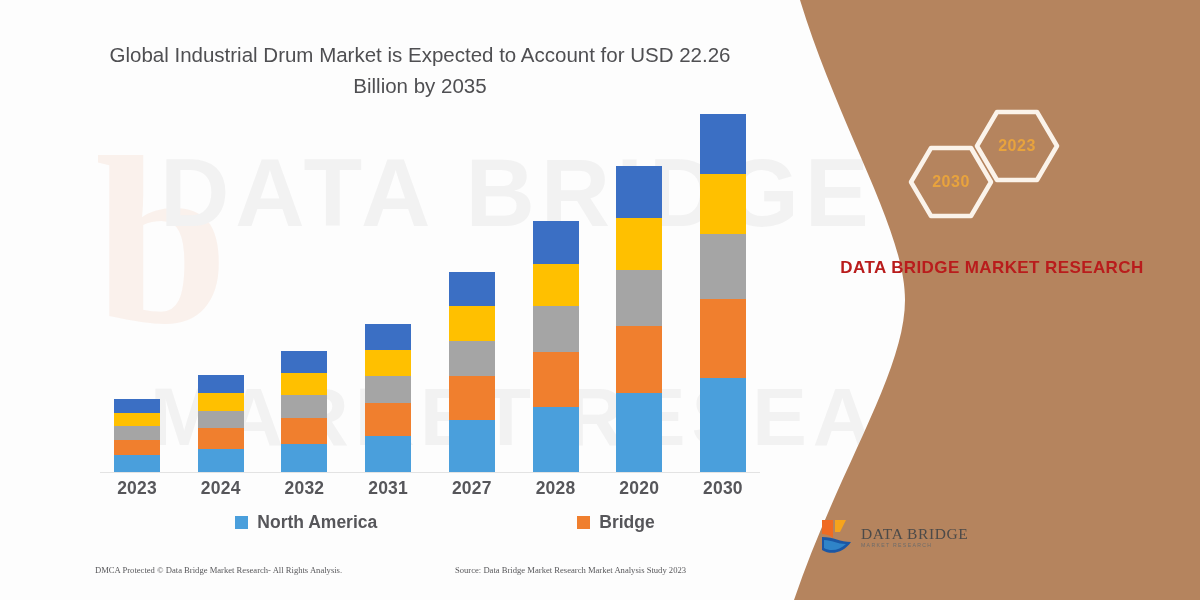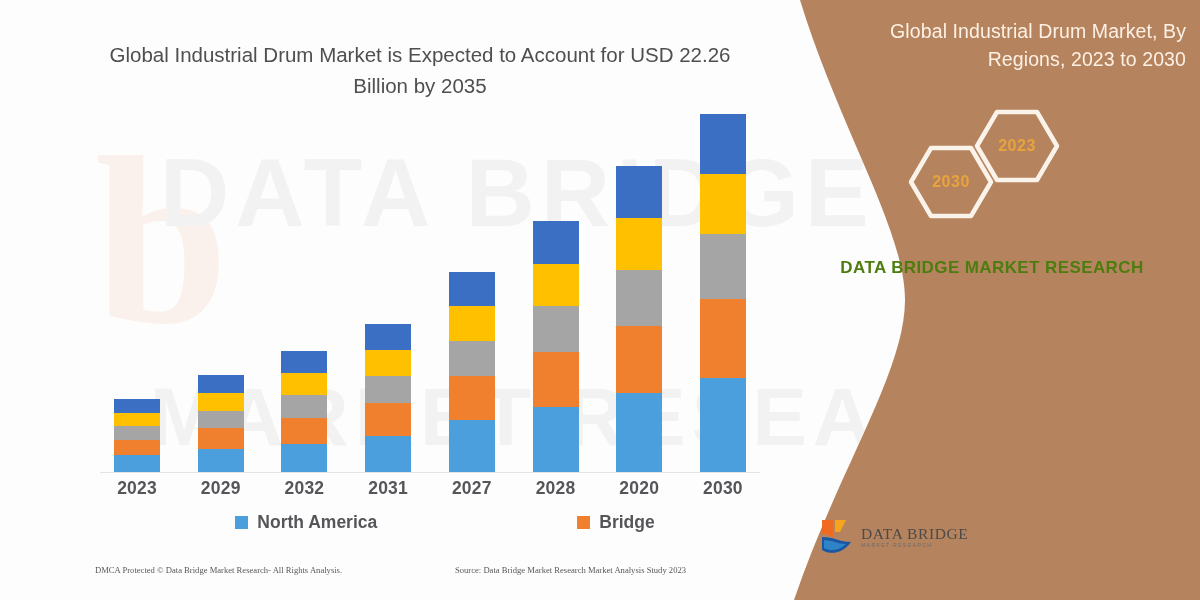--- a/index.html
+++ b/index.html
@@ -68,21 +68,21 @@
     font-weight:400;
     letter-spacing:0.1px;
   }
 
   .panel-brand {
     position:absolute;
     top:256px;
     left:20px;
     right:16px;
     text-align:center;
-    color:#4d7c0f;
+    color:#b91c1c;
     font-size:17px;
     font-weight:600;
     line-height:1.45;
     letter-spacing:0.4px;
   }
 
   .hex-group { position:absolute; top:108px; left:120px; width:200px; height:120px; }
   .hex {
     position:absolute;
     width:86px; height:76px;
@@ -306,21 +306,21 @@
           <div class="seg" style="height: 79.2242px; background: rgb(240, 127, 46);"></div>
           <div class="seg" style="height: 64.6303px; background: rgb(165, 165, 165);"></div>
           <div class="seg" style="height: 60.4606px; background: rgb(255, 192, 0);"></div>
           <div class="seg" style="height: 59.4182px; background: rgb(59, 111, 196);"></div>
         </div>
       </div>
   </div>
 
   <div class="x-labels" id="x-labels">
       <div class="x-label">2023</div>
-      <div class="x-label">2029</div>
+      <div class="x-label">2024</div>
       <div class="x-label">2032</div>
       <div class="x-label">2031</div>
       <div class="x-label">2027</div>
       <div class="x-label">2028</div>
       <div class="x-label">2020</div>
       <div class="x-label">2030</div>
     </div>
 
   <div class="legend" id="legend">
       <div class="legend-item">
@@ -336,21 +336,20 @@
   <div class="footer">
     <div class="footer-dmca">DMCA Protected © Data Bridge Market Research- All Rights Analysis.</div>
     <div class="footer-source">Source: Data Bridge Market Research Market Analysis Study 2023</div>
   </div>
 
   <div class="right-panel">
     <svg width="420" height="600" viewBox="0 0 420 600">
       <path d="M 20 0 C 60 130, 125 230, 125 300 C 125 372, 58 470, 14 600 L 420 600 L 420 0 Z" fill="#b5845e"></path>
     </svg>
 
-    <div class="panel-title">Global Industrial Drum Market, By Regions, 2023 to 2030</div>
 
     <div class="hex-group">
       <div class="hex hex-2030">
         <svg viewBox="0 0 86 76">
           <polygon points="23,4 63,4 83,38 63,72 23,72 3,38" fill="none" stroke="#fbf3ea" stroke-width="4.5" stroke-linejoin="round"></polygon>
         </svg>
         <div class="hex-label">2030</div>
       </div>
       <div class="hex hex-2023">
         <svg viewBox="0 0 86 76">

